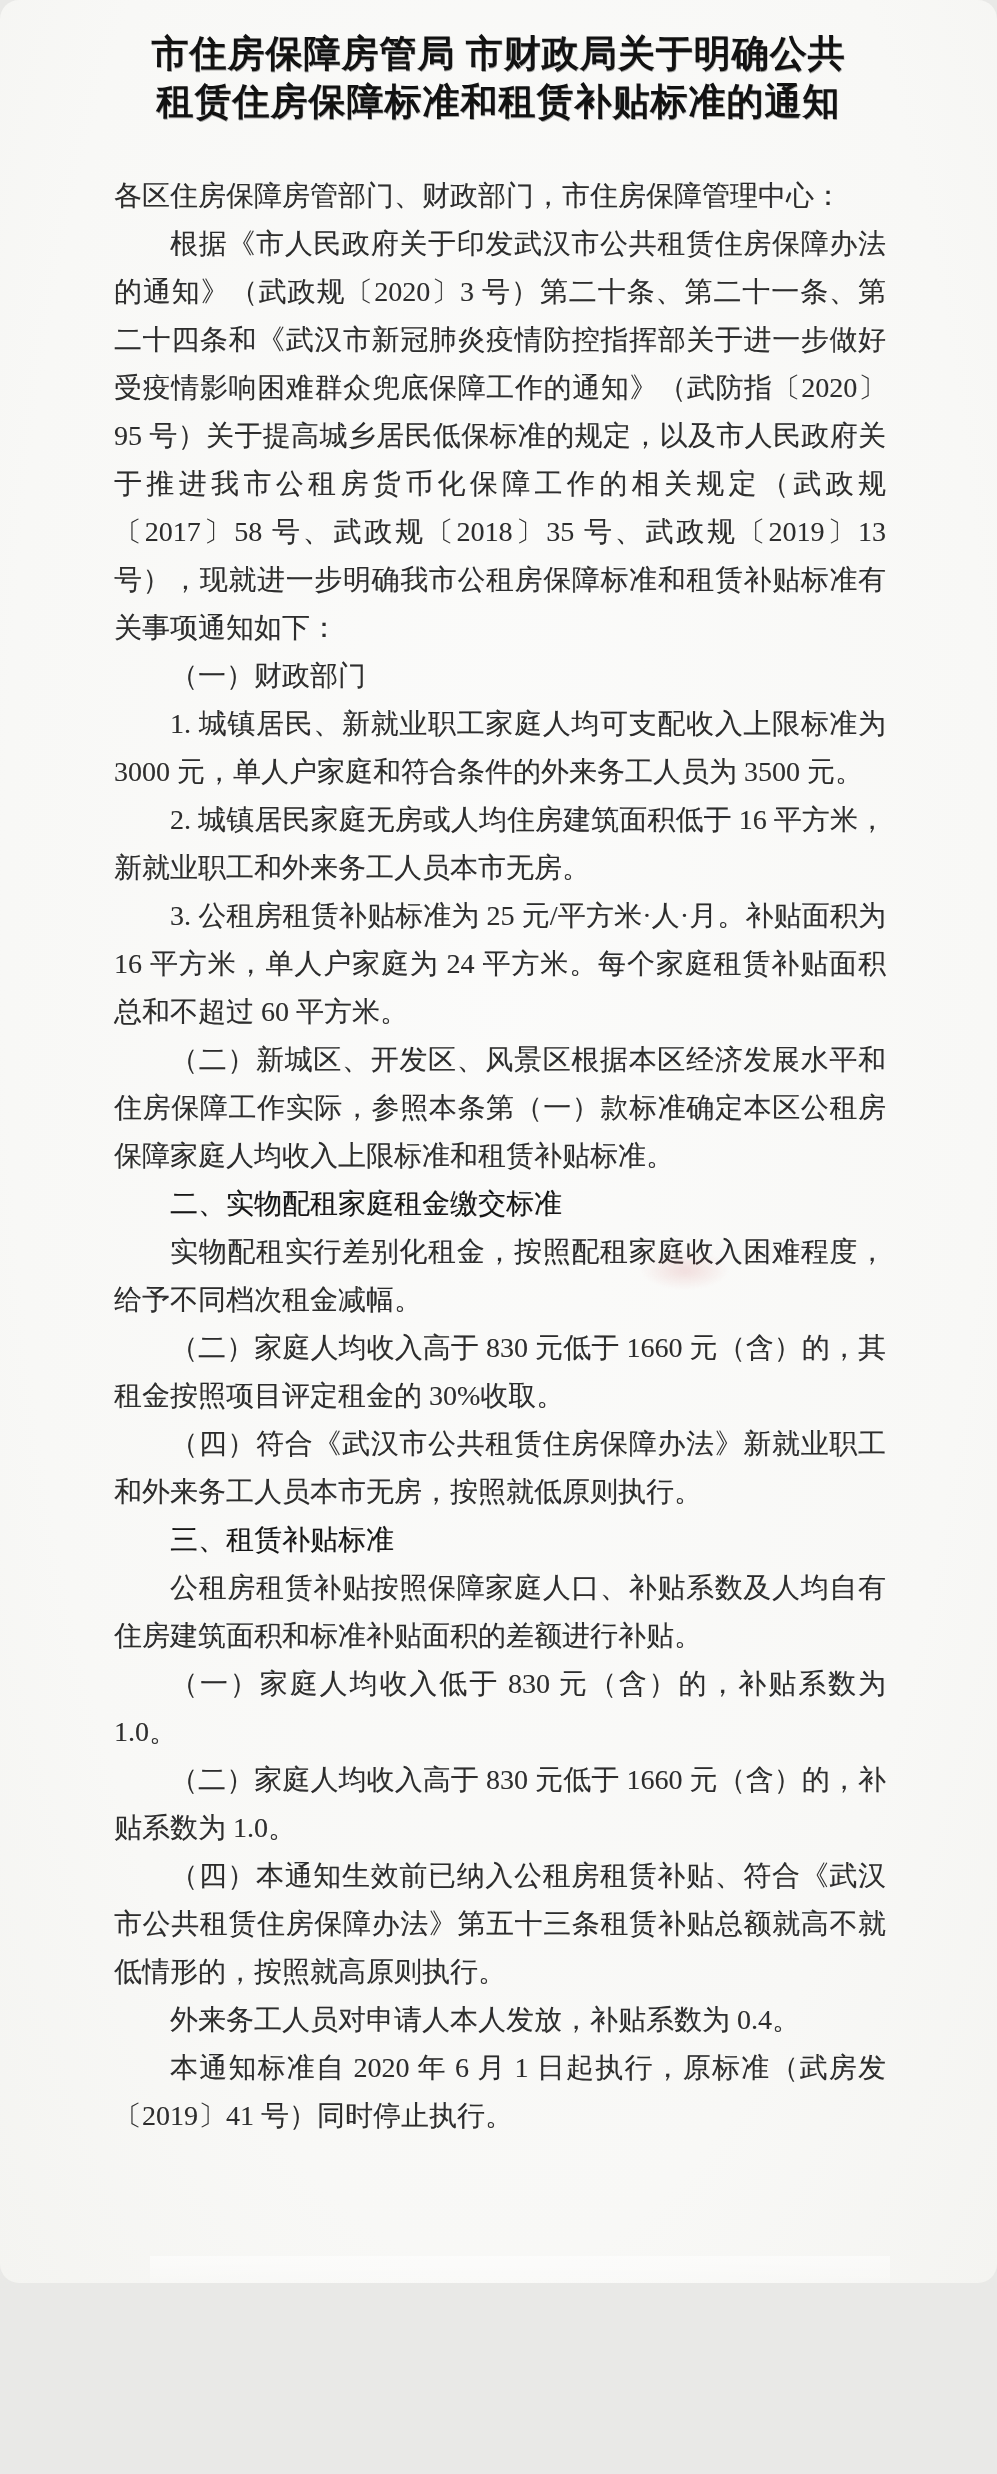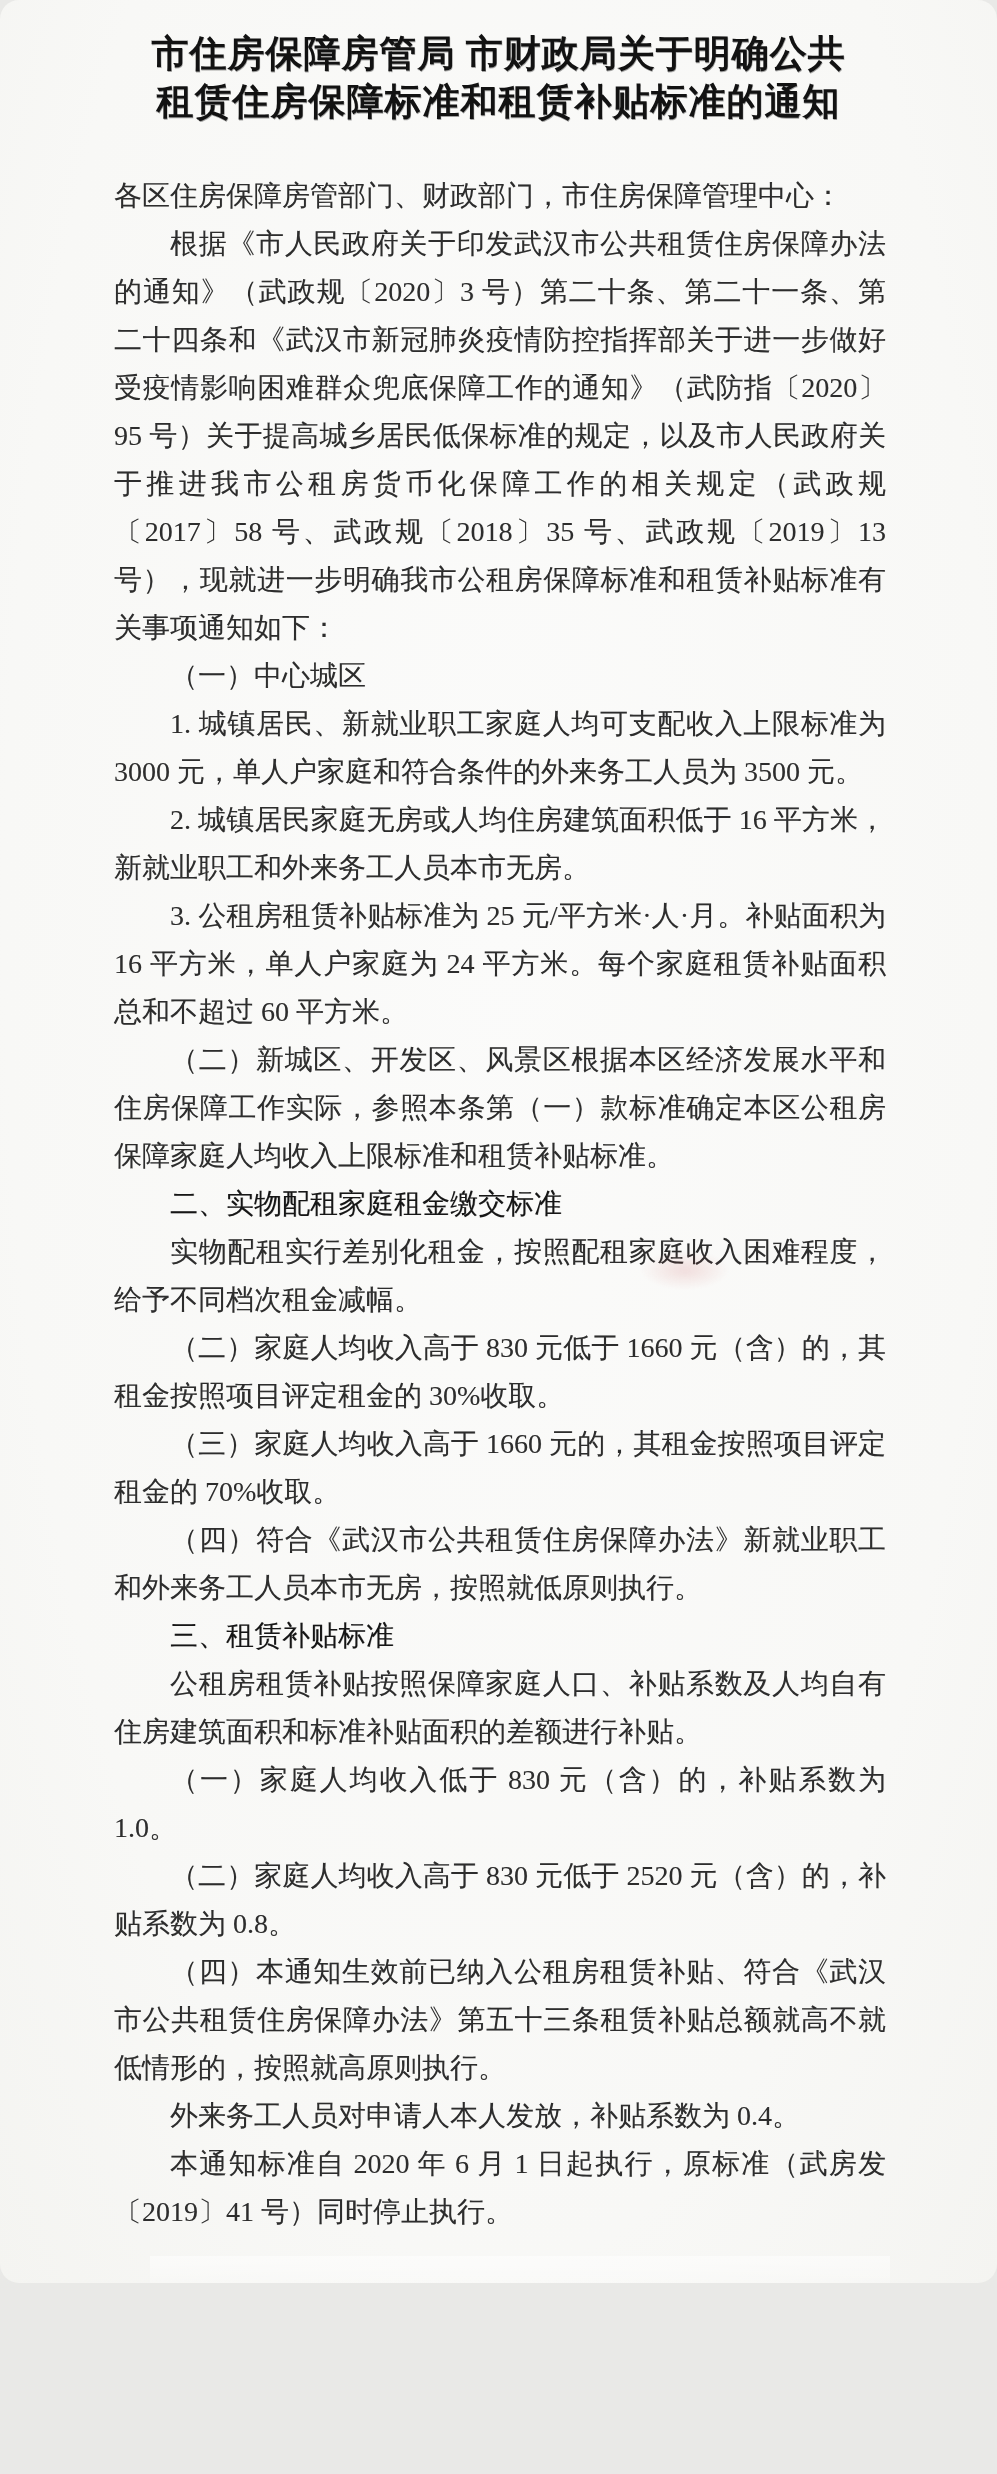--- a/index.html
+++ b/index.html
@@ -82,34 +82,33 @@
 <div class="page">
 
   <div class="title">
     <div>市住房保障房管局 市财政局关于明确公共</div>
     <div>租赁住房保障标准和租赁补贴标准的通知</div>
   </div>
 
   <div class="content">
     <p class="salutation">各区住房保障房管部门、财政部门，市住房保障管理中心：</p>
     <p class="para">根据《市人民政府关于印发武汉市公共租赁住房保障办法的通知》（武政规〔2020〕3 号）第二十条、第二十一条、第二十四条和《武汉市新冠肺炎疫情防控指挥部关于进一步做好受疫情影响困难群众兜底保障工作的通知》（武防指〔2020〕95 号）关于提高城乡居民低保标准的规定，以及市人民政府关于推进我市公租房货币化保障工作的相关规定（武政规〔2017〕58 号、武政规〔2018〕35 号、武政规〔2019〕13 号），现就进一步明确我市公租房保障标准和租赁补贴标准有关事项通知如下：</p>
-    <p class="para">（一）中心城区</p>
+    <p class="para">（一）财政部门</p>
     <p class="para">1. 城镇居民、新就业职工家庭人均可支配收入上限标准为 3000 元，单人户家庭和符合条件的外来务工人员为 3500 元。</p>
     <p class="para">2. 城镇居民家庭无房或人均住房建筑面积低于 16 平方米，新就业职工和外来务工人员本市无房。</p>
     <p class="para">3. 公租房租赁补贴标准为 25 元/平方米·人·月。补贴面积为 16 平方米，单人户家庭为 24 平方米。每个家庭租赁补贴面积总和不超过 60 平方米。</p>
     <p class="para">（二）新城区、开发区、风景区根据本区经济发展水平和住房保障工作实际，参照本条第（一）款标准确定本区公租房保障家庭人均收入上限标准和租赁补贴标准。</p>
     <p class="heading">二、实物配租家庭租金缴交标准</p>
     <p class="para">实物配租实行差别化租金，按照配租家庭收入困难程度，给予不同档次租金减幅。</p>
     <p class="para">（二）家庭人均收入高于 830 元低于 1660 元（含）的，其租金按照项目评定租金的 30%收取。</p>
-    <p class="para">（三）家庭人均收入高于 1660 元的，其租金按照项目评定租金的 70%收取。</p>
     <p class="para">（四）符合《武汉市公共租赁住房保障办法》新就业职工和外来务工人员本市无房，按照就低原则执行。</p>
     <p class="heading">三、租赁补贴标准</p>
     <p class="para">公租房租赁补贴按照保障家庭人口、补贴系数及人均自有住房建筑面积和标准补贴面积的差额进行补贴。</p>
     <p class="para">（一）家庭人均收入低于 830 元（含）的，补贴系数为 1.0。</p>
-    <p class="para">（二）家庭人均收入高于 830 元低于 2520 元（含）的，补贴系数为 0.8。</p>
+    <p class="para">（二）家庭人均收入高于 830 元低于 1660 元（含）的，补贴系数为 1.0。</p>
     <p class="para">（四）本通知生效前已纳入公租房租赁补贴、符合《武汉市公共租赁住房保障办法》第五十三条租赁补贴总额就高不就低情形的，按照就高原则执行。</p>
     <p class="para">外来务工人员对申请人本人发放，补贴系数为 0.4。</p>
     <p class="para">本通知标准自 2020 年 6 月 1 日起执行，原标准（武房发〔2019〕41 号）同时停止执行。</p>
   </div>
 
   <div class="artifact-red"></div>
   <div class="page-bottom-band"></div>
 
 </div>
 

